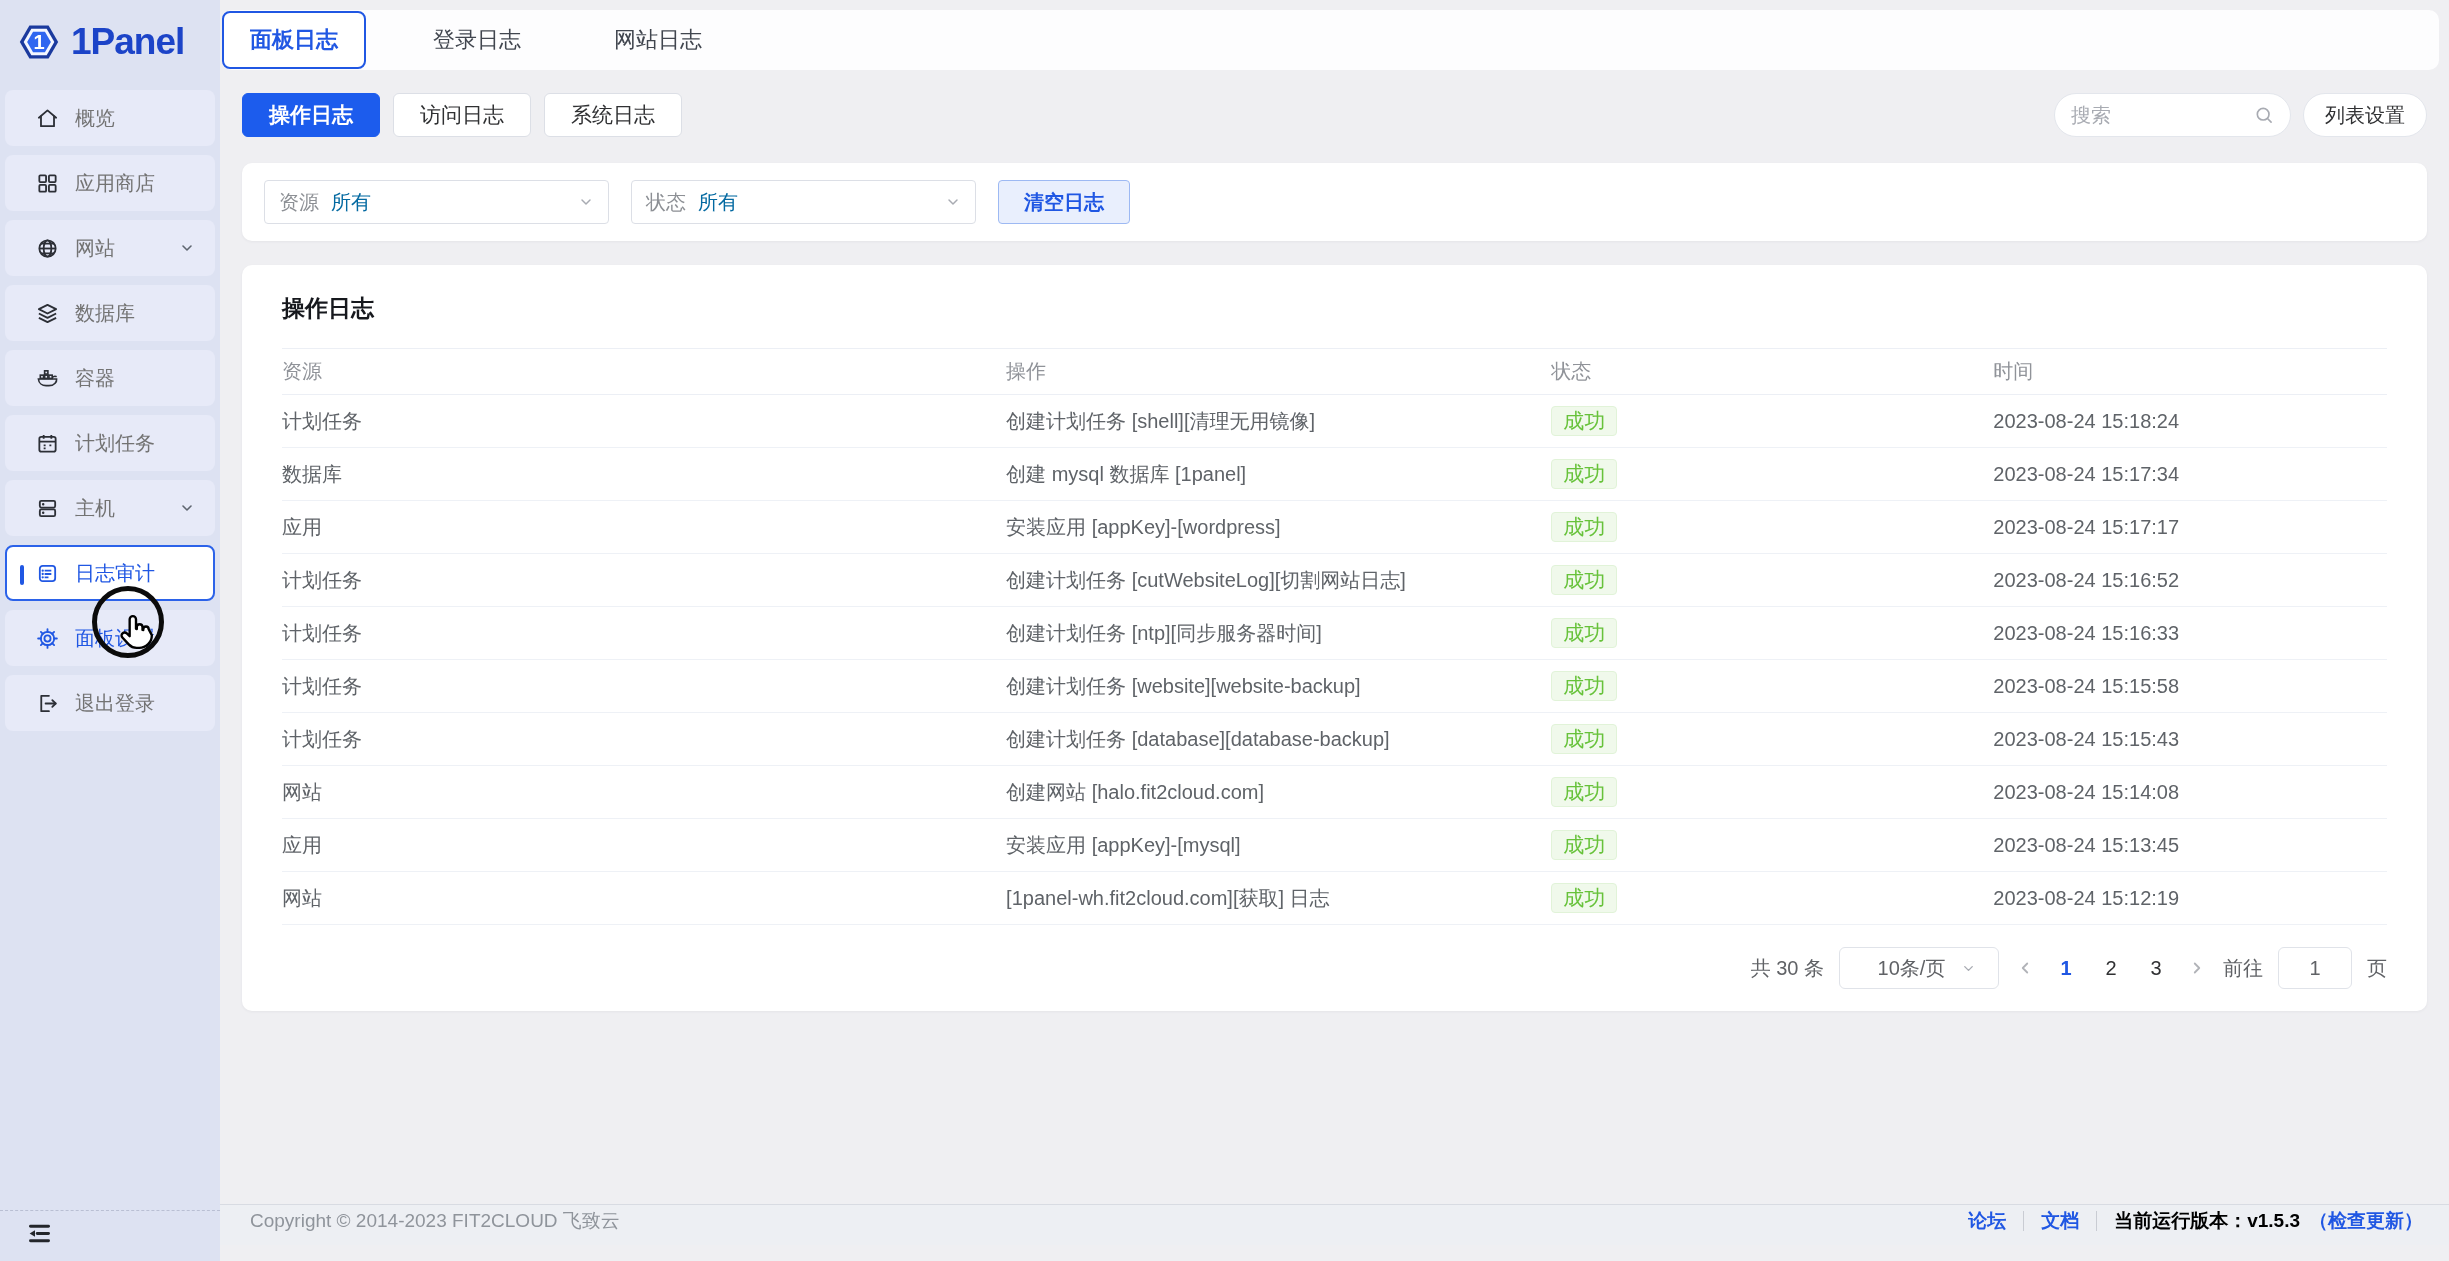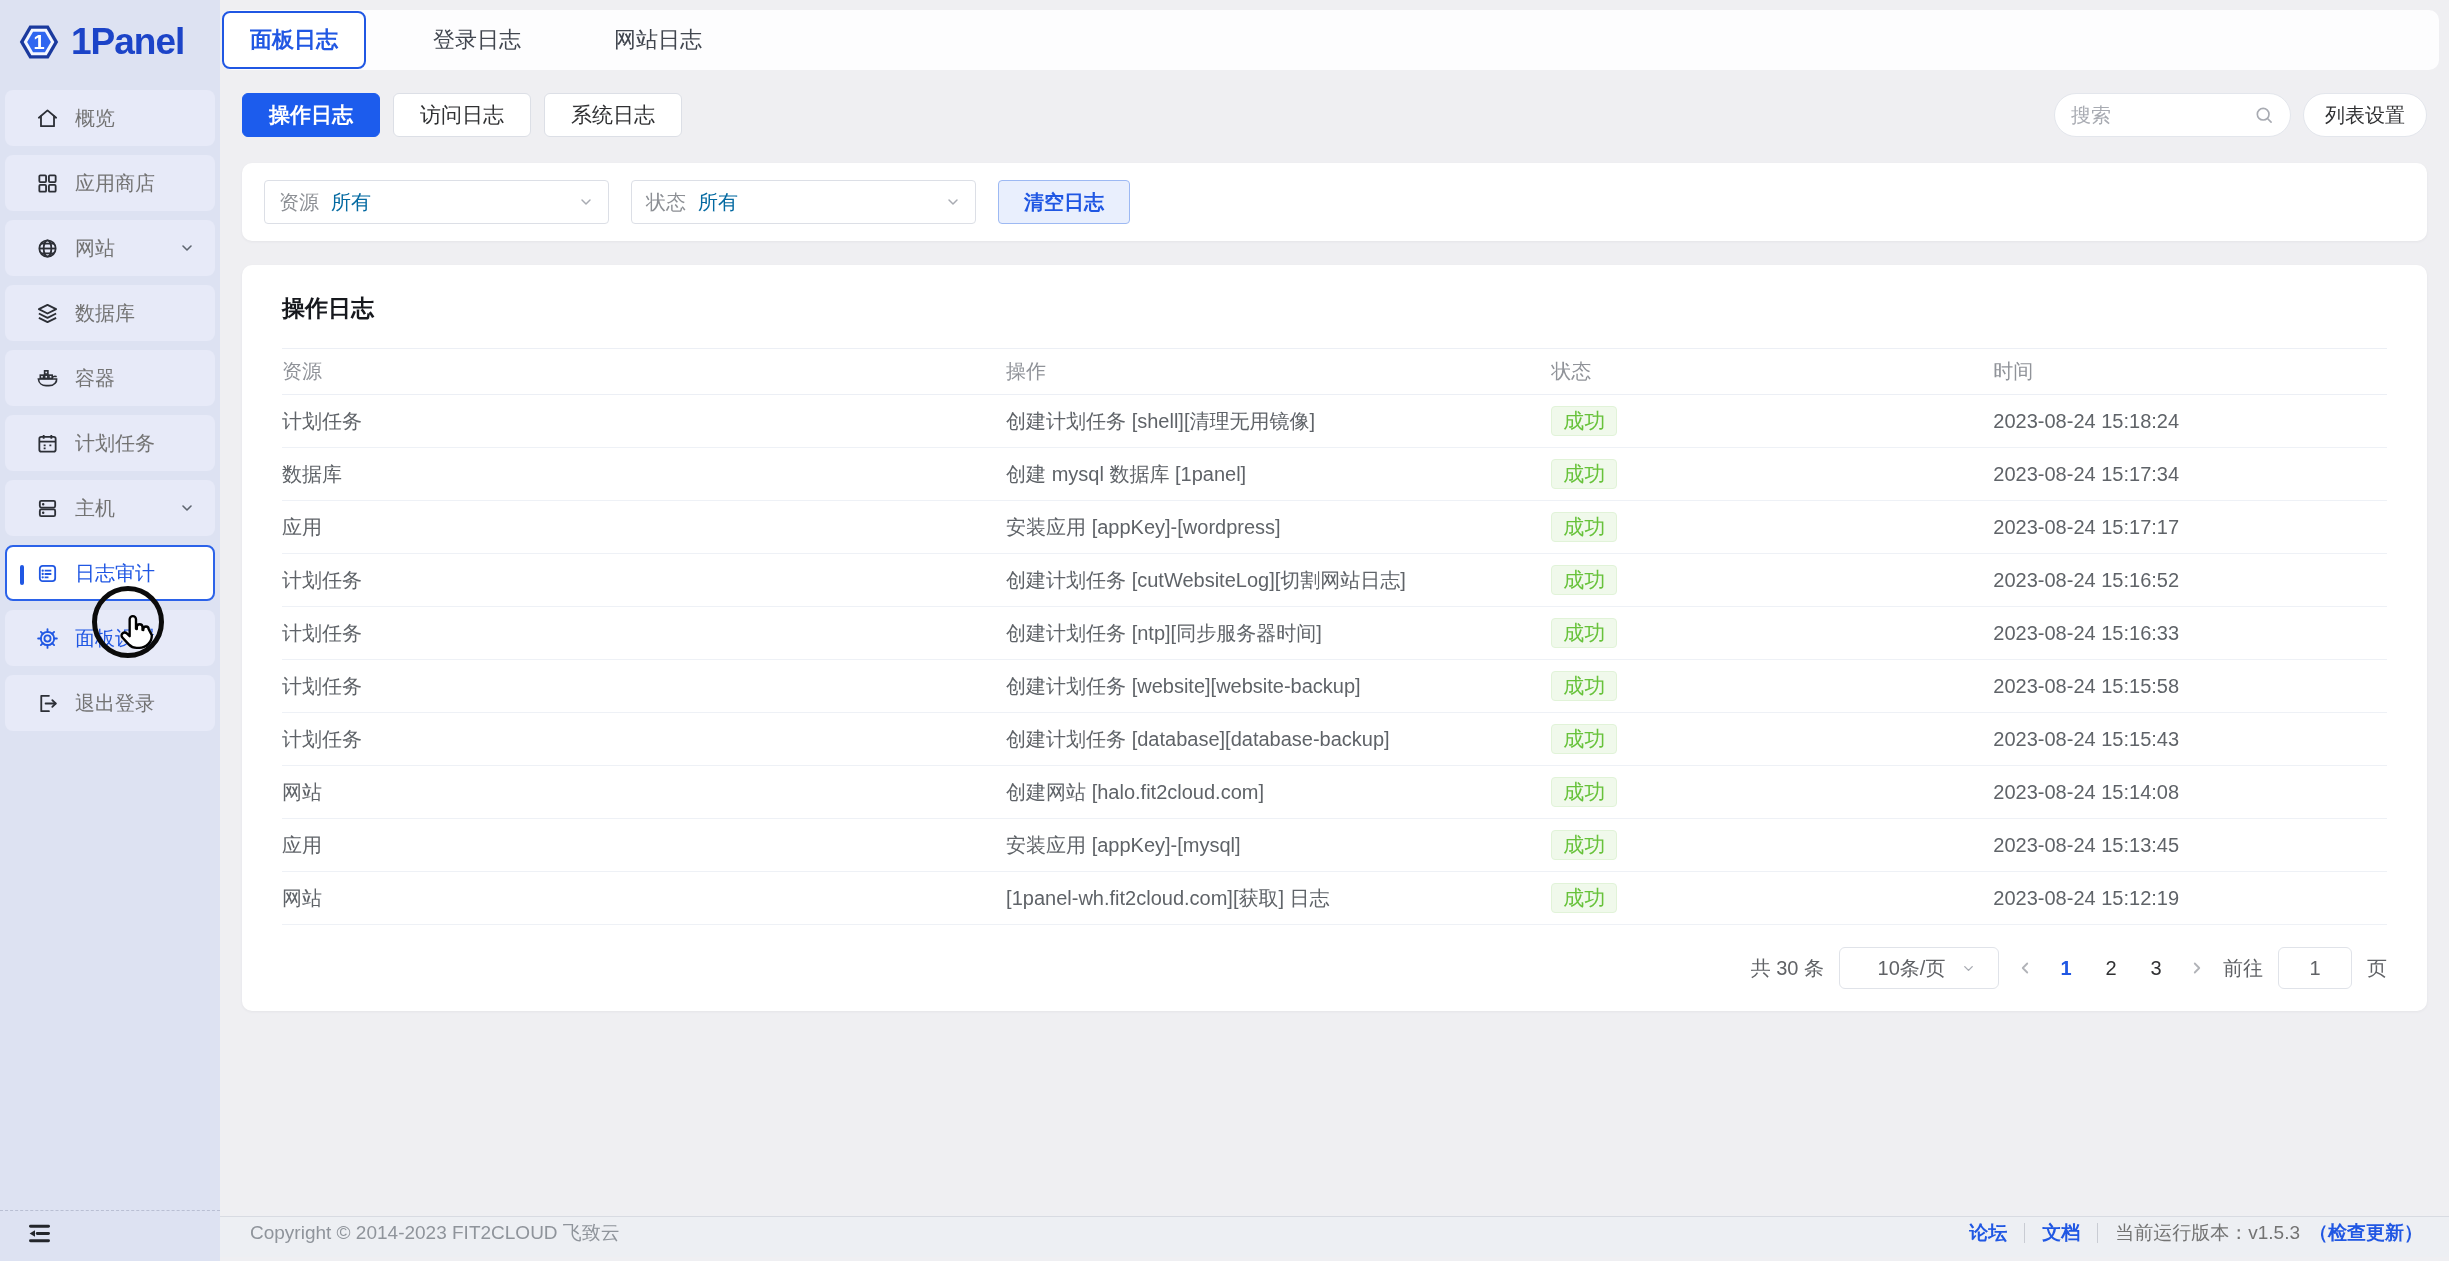--- a/index.html
+++ b/index.html
@@ -75,28 +75,28 @@
     margin:22px 40px 8px; font-size:20px; color:#606266; }
   .page-size-select { width:160px; height:42px; border:1px solid #e0e3e9; border-radius:6px; background:#fff;
     display:flex; align-items:center; justify-content:center; gap:16px; cursor:pointer; color:#606266;padding-left:16px; }
   .pg-arrow { background:none; border:none; color:#b1b3b8; cursor:pointer; display:flex; padding:0 2px; }
   .pg-num { background:none; border:none; font-size:20px; color:#303133; width:30px; text-align:center;
     cursor:pointer; font-family:inherit; }
   .pg-num.current { color:#2057e3; font-weight:700; }
   .goto-input { width:74px; height:42px; border:1px solid #e0e3e9; border-radius:6px; text-align:center;
     font-size:20px; color:#606266; outline:none; font-family:inherit; }
   
-  .footer { position:absolute; left:0; right:0; bottom:4px; height:41px; background:#edeff3;
+  .footer { position:absolute; left:0; right:0; bottom:16px; height:41px; background:#edeff3;
     border-top:1px solid #d8dbe2; display:flex; align-items:center; justify-content:space-between;
     padding:0 26px 8px 30px; font-size:19px; }
   .copyright { color:#8f949b; }
   .footer-right { display:flex; align-items:center; gap:17px; }
   .footer-link { color:#2057e3; font-weight:600; cursor:pointer; text-decoration:none; }
   .fdiv { width:1px; height:20px; background:#c9ccd3; }
-  .version { color:#737373; }
+  .version { color:#000000;font-weight:bold; }
   
   .click-circle { position:absolute; left:92px; top:586px; width:72px; height:72px; border:5px solid #0b0b0b;
     border-radius:50%; z-index:99; pointer-events:none; }
   .cursor-svg { position:absolute; left:117px; top:613px; z-index:100; pointer-events:none; }
 </style>
 </head>
 <body>
 
 <aside class="sidebar">
   <div class="logo">

